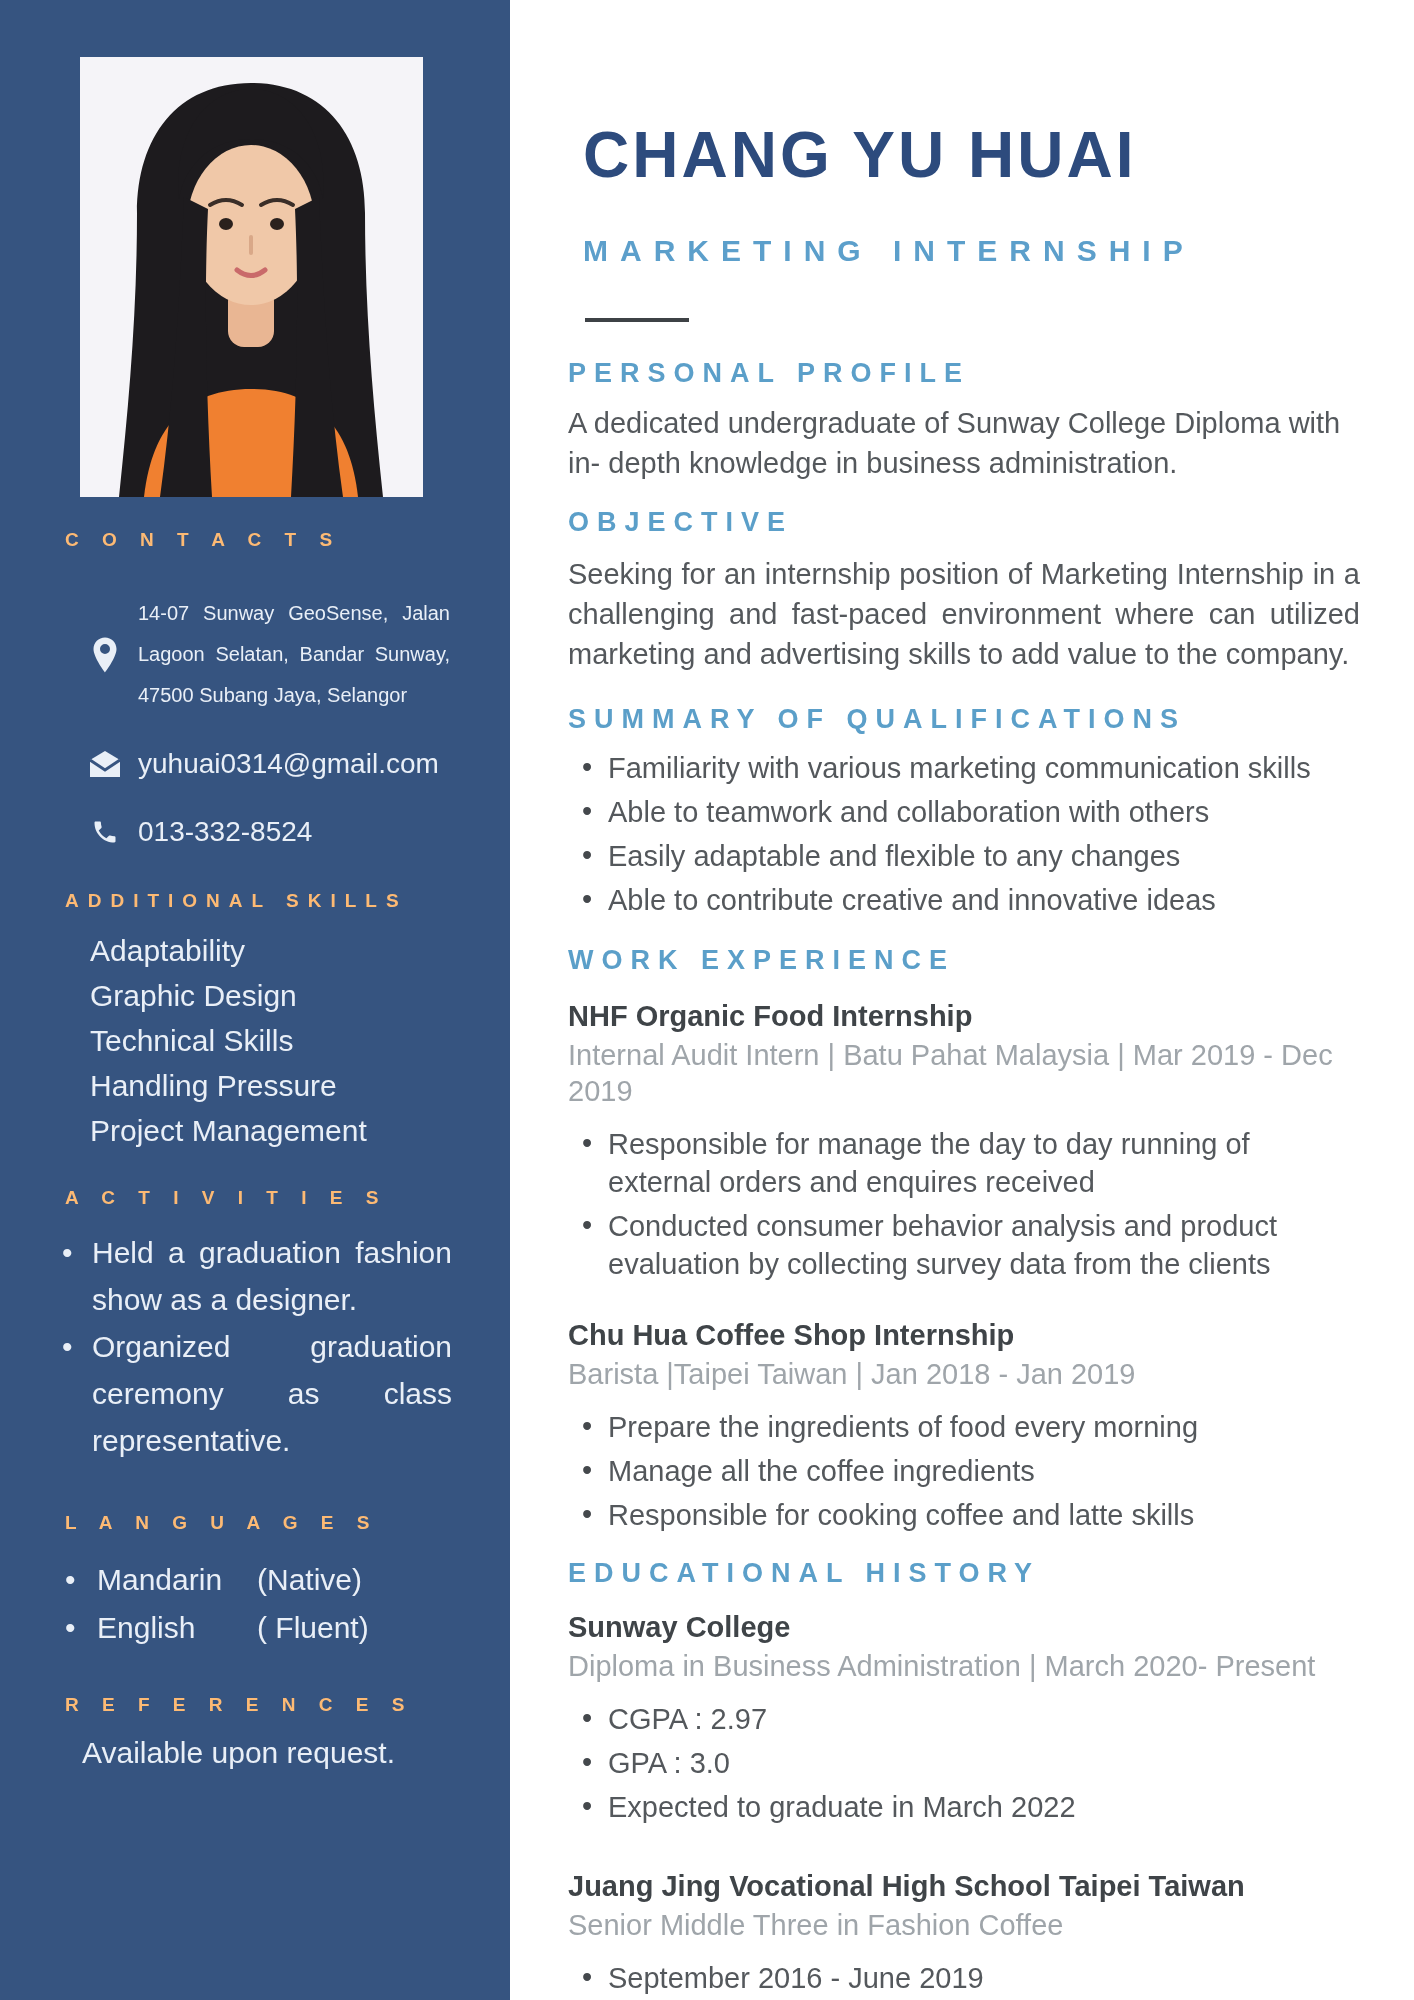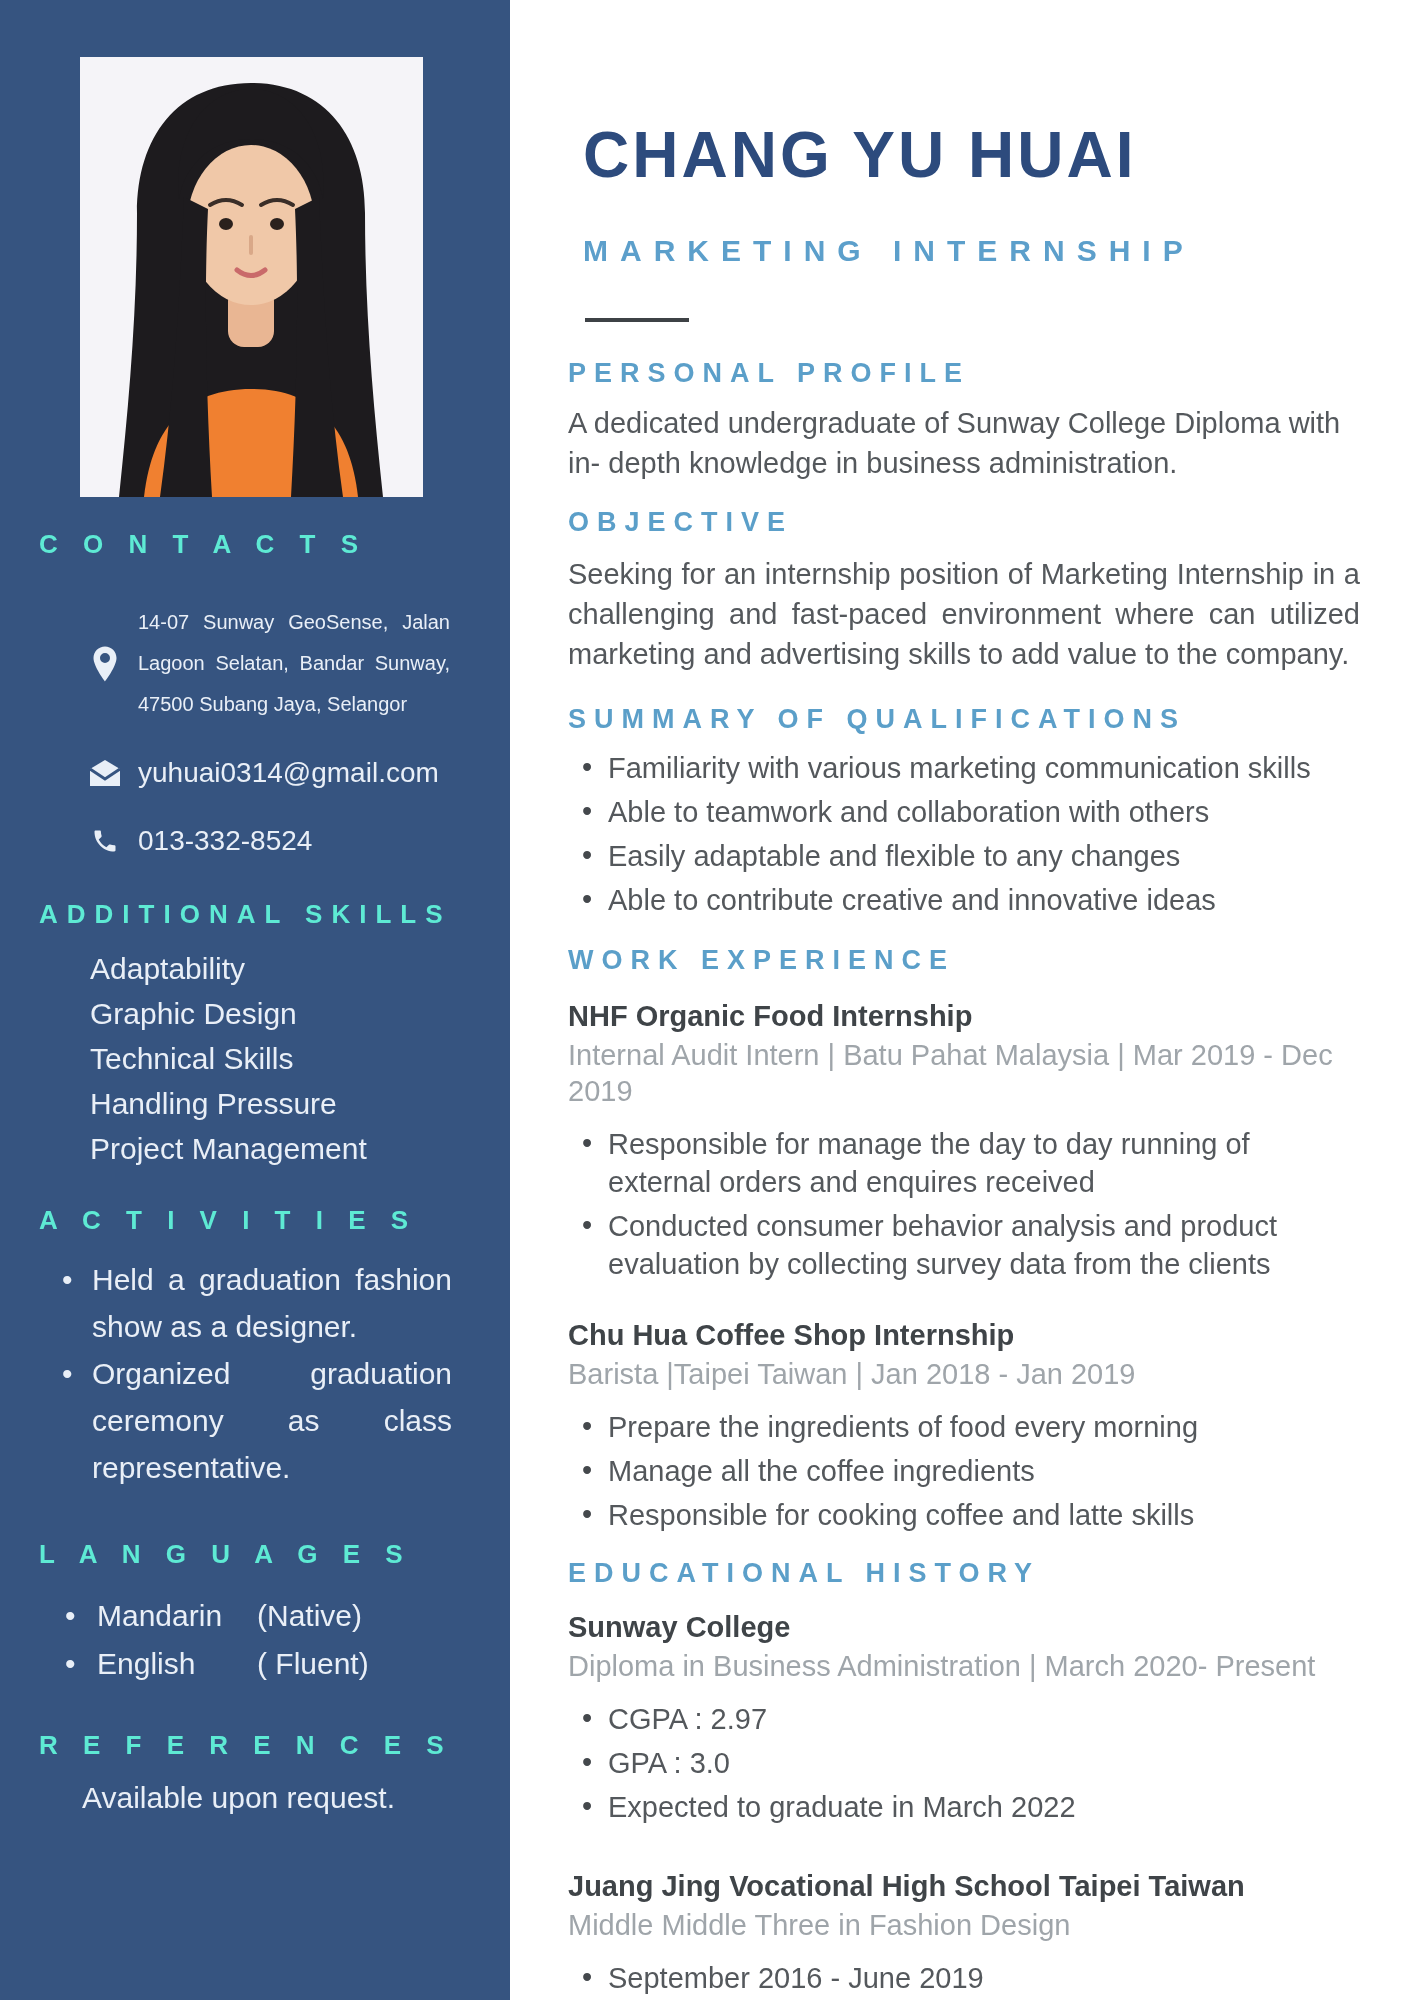--- a/index.html
+++ b/index.html
@@ -21,23 +21,23 @@
   }
   .photo {
     width:343px; height:440px;
     margin:57px 0 0 80px;
     background:#f5f4f8;
     overflow:hidden;
   }
   .photo svg { display:block; width:100%; height:100%; }
 
   .side-heading {
-    font-size:26px; font-weight:bold; color:#5eead4;
+    font-size:19px; font-weight:bold; color:#fdba74;
     letter-spacing:9px;
-    padding-left:39px;
+    padding-left:65px;
     white-space:nowrap;
   }
   .h-contacts   { margin-top:32px; }
   .h-skills     { margin-top:42px; }
   .h-activities { margin-top:34px; }
   .h-languages  { margin-top:48px; }
   .h-references { margin-top:42px; }
 
   .contact-row {
     display:flex; align-items:center;
@@ -294,21 +294,21 @@
       <div class="entry-meta">Diploma in Business Administration  | March 2020- Present</div>
       <ul class="main-bullets">
         <li>CGPA : 2.97</li>
         <li>GPA : 3.0</li>
         <li>Expected to graduate in March 2022</li>
       </ul>
     </div>
 
     <div class="entry school school2">
       <div class="entry-title">Juang Jing Vocational High School Taipei Taiwan</div>
-      <div class="entry-meta">Middle Middle Three in Fashion Design</div>
+      <div class="entry-meta">Senior Middle Three in Fashion Coffee</div>
       <ul class="main-bullets">
         <li>September  2016 - June 2019</li>
         <li>Get the certificate of Apparel Certificate level C</li>
       </ul>
     </div>
 
   </main>
 </div>
 
 </body></html>

